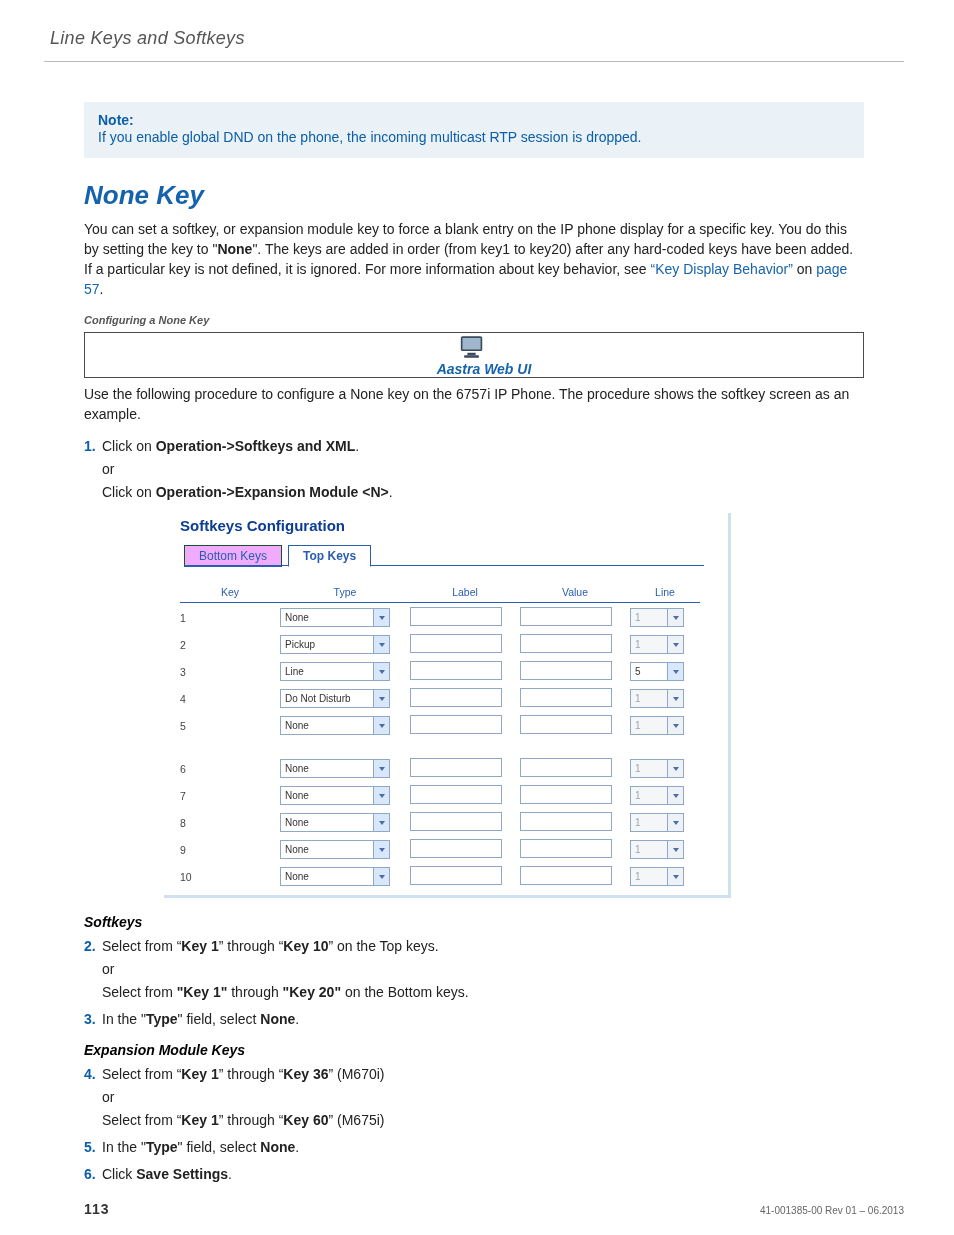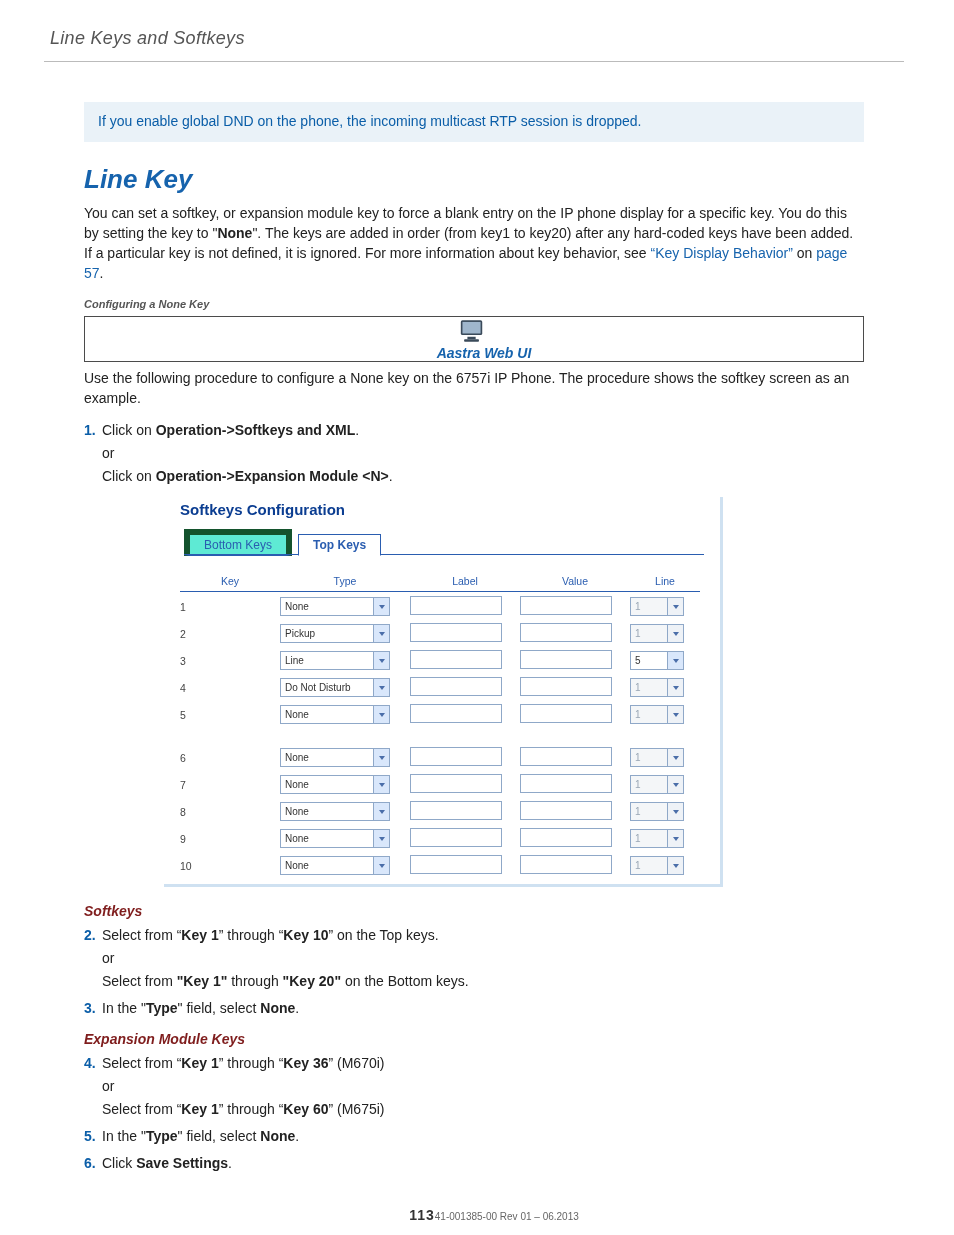--- a/index.html
+++ b/index.html
@@ -96,31 +96,31 @@
     color: #0b5ea8;
     font-weight: 700;
     width: 18px;
     flex-shrink: 0;
   }
   ol.steps > li .body { flex: 1; }
   .or { margin: 2px 0; }
   .sub-h {
     font-weight: 700;
     font-style: italic;
-    color: #7f1d1d;
+    color: #000000;
     margin: 12px 0 4px 0;
   }
   
   .ui-shot {
     margin: 10px 4px 16px 80px;
     width: 556px;
     border-top: none;
     border-right: 3px solid #cfe1f1;
     border-bottom: 3px solid #cfe1f1;
-    padding: 0 0 6px 0;
+    padding: 0 8px 6px 0;
     background: #fff;
   }
   .ui-title {
     color: #0b3d91;
     font-weight: 700;
     font-size: 15px;
     padding: 4px 0 10px 16px;
     font-family: Arial, sans-serif;
   }
   .tabs {
@@ -137,23 +137,23 @@
     left: 20px; right: 16px; bottom: 0;
     height: 1px; background: #2a5db0;
   }
   .tab {
     font-size: 12px;
     color: #2a5db0;
     padding: 3px 14px;
     margin-right: 6px;
   }
   .tab.inactive {
-    border: 6px solid #14532d;
+    border: 1px solid #14532d;
     border-bottom: 1px solid #2a5db0;
-    background: #5eead4;
+    background: #f0abfc;
     position: relative;
     bottom: -1px;
   }
   .tab.active {
     border: 1px solid #2a5db0;
     border-bottom: 1px solid #fff;
     font-weight: 700;
     background: #fff;
     position: relative;
     z-index: 2;
@@ -217,23 +217,23 @@
   .dd.disabled .ddtxt { color: #9aa7b5; }
   .txtfield {
     display: inline-block;
     border: 1px solid #8fa8c8;
     height: 17px;
     width: 90px;
     background: #fff;
   }
   .footer {
     position: absolute;
-    left: 44px; right: 44px; bottom: 12px;
+    left: 44px; right: 44px; bottom: 18px;
     display: flex;
-    justify-content: center;
+    justify-content: space-between;
     align-items: baseline;
     border-top: none;
   }
   .page-num {
     font-weight: 700;
     color: #333;
     letter-spacing: 1px;
     padding-left: 40px;
   }
   .rev {
@@ -242,24 +242,25 @@
   }
 </style>
 </head>
 <body>
 
 <div class="page">
   <div class="running-head">Line Keys and Softkeys</div>
 
   <div class="content">
     <div class="note-box">
+      <span class="note-title">Note:</span>
       <span class="note-body">If you enable global DND on the phone, the incoming multicast RTP session is dropped.</span>
     </div>
 
-    <div class="h2">Line Key</div>
+    <div class="h2">None Key</div>
 
     <p class="para">
       <span>You can set a softkey, or expansion module key to force a blank entry on the IP phone display for a specific key. You do this by setting the key to "</span><b>None</b><span>". The keys are added in order (from key1 to key20) after any hard-coded keys have been added. If a particular key is not defined, it is ignored. For more information about key behavior, see </span><span class="link">“Key Display Behavior”</span><span> on </span><span class="link">page 57</span><span>.</span>
     </p>
 
     <div class="h3">Configuring a None Key</div>
 
     <div class="webui-bar">
       <svg class="monitor-icon" viewBox="0 0 40 34">
         <rect x="4" y="4" width="26" height="18" rx="2" fill="#3a4a5a"></rect>

